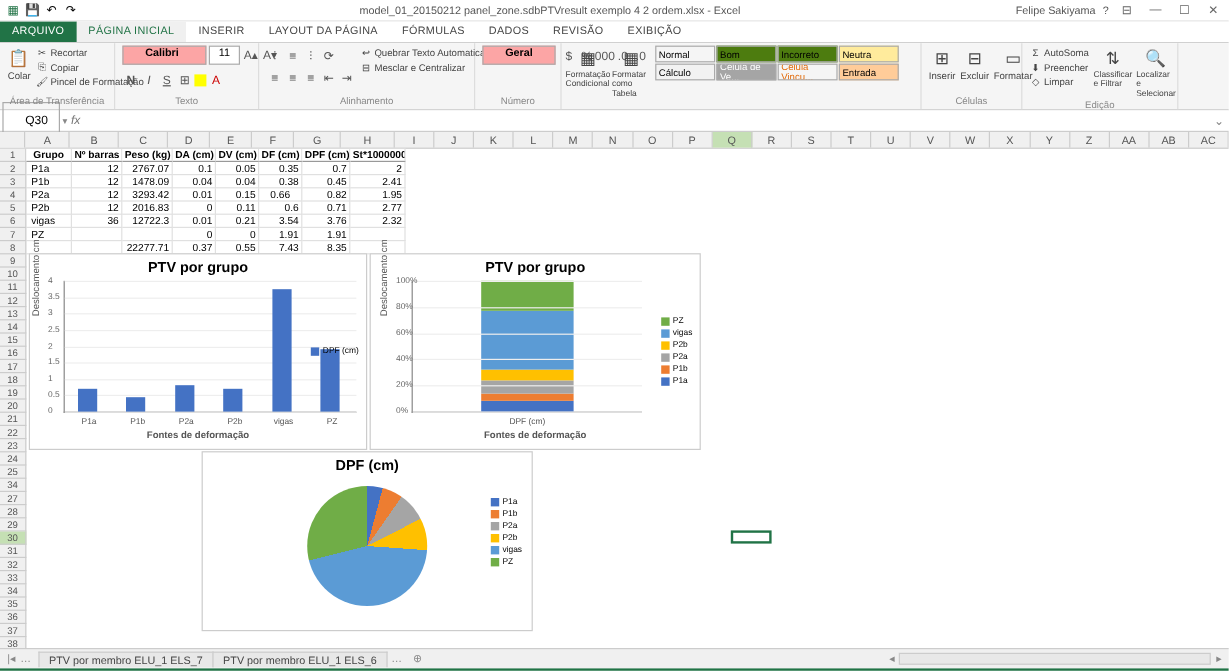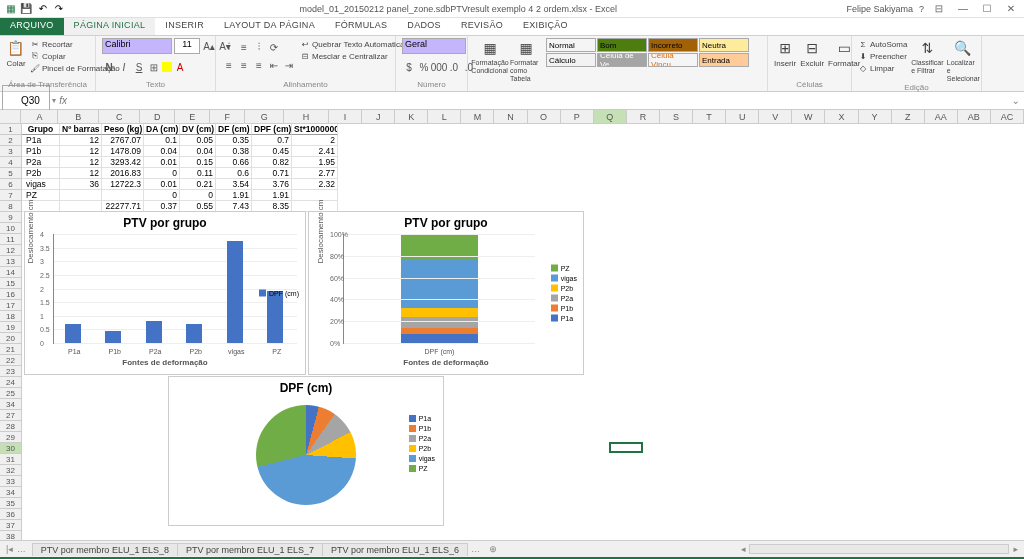--- a/index.html
+++ b/index.html
@@ -23,21 +23,21 @@
 .ribbon { height: 56px; background: #f5f5f5; display: flex; border-bottom: 1px solid #ccc; }
 .group { border-right: 1px solid #ddd; padding: 2px 6px; display: flex; flex-direction: column; justify-content: space-between; position: relative; }
 .group-label { font-size: 8px; color: #888; text-align: center; margin-top: auto; }
 .group-body { display: flex; gap: 4px; align-items: flex-start; flex: 1; }
 .big-btn { width: 32px; display: flex; flex-direction: column; align-items: center; font-size: 8px; color: #444; gap: 1px; }
 .big-btn .bicon { width: 20px; height: 20px; display: flex; align-items: center; justify-content: center; font-size: 14px; }
 .small-btns { display: flex; flex-direction: column; gap: 0px; }
 .small-btn { font-size: 8px; color: #444; display: flex; align-items: center; gap: 2px; height: 12px; white-space: nowrap; }
 .small-btn .sicon { width: 10px; height: 10px; display: inline-flex; align-items: center; justify-content: center; }
 .font-row { display: flex; gap: 2px; align-items: center; }
-.font-select { width: 70px; height: 16px; font-size: 9px; border: 1px solid #aaa; background: #c4b5fd; padding: 0 2px; }
+.font-select { width: 70px; height: 16px; font-size: 9px; border: 1px solid #aaa; background: #fca5a5; padding: 0 18px; font-weight: bold; }
 .size-select { width: 26px; height: 16px; font-size: 9px; border: 1px solid #aaa; background: #fff; text-align: center; }
 .btn-row { display: flex; gap: 1px; margin-top: 2px; }
 .fmt-btn { width: 14px; height: 14px; display: flex; align-items: center; justify-content: center; font-size: 10px; color: #555; }
 .style-cell { width: 50px; height: 14px; border: 1px solid #aaa; font-size: 8px; display: flex; align-items: center; padding: 0 2px; overflow: hidden; }
 .style-grid { display: grid; grid-template-columns: repeat(4, 50px); gap: 1px; }
 
 
 .formula-bar { height: 18px; display: flex; border-bottom: 1px solid #ccc; align-items: center; background: #fff; }
 .name-box { width: 48px; height: 31px; border: 1px solid #aaa; margin: 0 2px; font-size: 10px; padding: 0 18px; display: flex; align-items: center; }
 .fx { width: 14px; font-style: italic; color: #777; font-size: 10px; text-align: center; }
@@ -195,21 +195,21 @@
           </div>
         <div class="small-btn">
             <span class="sicon">⊟</span>
             <span>Mesclar e Centralizar</span>
           </div>
       </div>
     </div>
     <div class="group-label">Alinhamento</div>
   </div>
   <div class="group" style="width:72px">
-    <div class="group-body" style="flex-direction:column">
+    <div class="group-body" style="flex-direction:row">
       <div class="font-select" style="width:64px">Geral</div>
       <div class="btn-row">
         <span class="fmt-btn">$</span>
         <span class="fmt-btn">%</span>
         <span class="fmt-btn">000</span>
         <span class="fmt-btn">.0</span>
         <span class="fmt-btn">.0</span>
       </div>
     </div>
     <div class="group-label">Número</div>
@@ -220,21 +220,21 @@
           <span class="bicon">▦</span>
           <span style="font-size:7px;line-height:8px">Formatação Condicional</span>
         </div>
       <div class="big-btn">
           <span class="bicon">▦</span>
           <span style="font-size:7px;line-height:8px">Formatar como Tabela</span>
         </div>
       <div class="style-grid">
         <div class="style-cell">Normal</div>
         <div class="style-cell" style="background:#4d7c0f">Bom</div>
-        <div class="style-cell" style="background:#a16207">Incorreto</div>
+        <div class="style-cell" style="background:#4d7c0f">Incorreto</div>
         <div class="style-cell" style="background:#ffeb9c">Neutra</div>
         <div class="style-cell" style="background:#f2f2f2">Cálculo</div>
         <div class="style-cell" style="background:#a5a5a5;color:#fff">Célula de Ve...</div>
         <div class="style-cell" style="color:#e26b0a">Célula Vincu...</div>
         <div class="style-cell" style="background:#ffcc99">Entrada</div>
       </div>
     </div>
   </div>
   <div class="group" style="width:84px">
     <div class="group-body">
@@ -393,21 +393,21 @@
         <div class="cell" style="width: 36px;">0.38</div>
         <div class="cell" style="width: 40px;">0.45</div>
         <div class="cell" style="width: 46px;">2.41</div>
       </div>
       <div class="cell-row">
         <div class="cell txt" style="width: 38px;">P2a</div>
         <div class="cell" style="width: 42px;">12</div>
         <div class="cell" style="width: 42px;">3293.42</div>
         <div class="cell" style="width: 36px;">0.01</div>
         <div class="cell" style="width: 36px;">0.15</div>
-        <div class="cell" style="width: 36px;">0.66</div>
+        <div class="cell" style="width: 36px; text-align: center;">0.66</div>
         <div class="cell" style="width: 40px;">0.82</div>
         <div class="cell" style="width: 46px;">1.95</div>
       </div>
       <div class="cell-row">
         <div class="cell txt" style="width: 38px;">P2b</div>
         <div class="cell" style="width: 42px;">12</div>
         <div class="cell" style="width: 42px;">2016.83</div>
         <div class="cell" style="width: 36px;">0</div>
         <div class="cell" style="width: 36px;">0.11</div>
         <div class="cell" style="width: 36px;">0.6</div>
@@ -576,21 +576,20 @@
         </div>
       </div>
   </div>
 </div>
 
 <div class="sheet-bar">
   <div class="sheet-nav">
     <span>|◂</span>
     <span>…</span>
   </div>
-  <div class="sheet-tab">PTV por membro ELU_1 ELS_8</div>
   <div class="sheet-tab">PTV por membro ELU_1 ELS_7</div>
   <div class="sheet-tab">PTV por membro ELU_1 ELS_6</div>
   <span style="padding:0 4px;color:#888">…</span>
   <div class="sheet-add">⊕</div>
   <div class="sheet-scroll">
     <span style="color:#888">◂</span>
     <div class="hscroll"></div>
     <span style="color:#888">▸</span>
   </div>
 </div>

